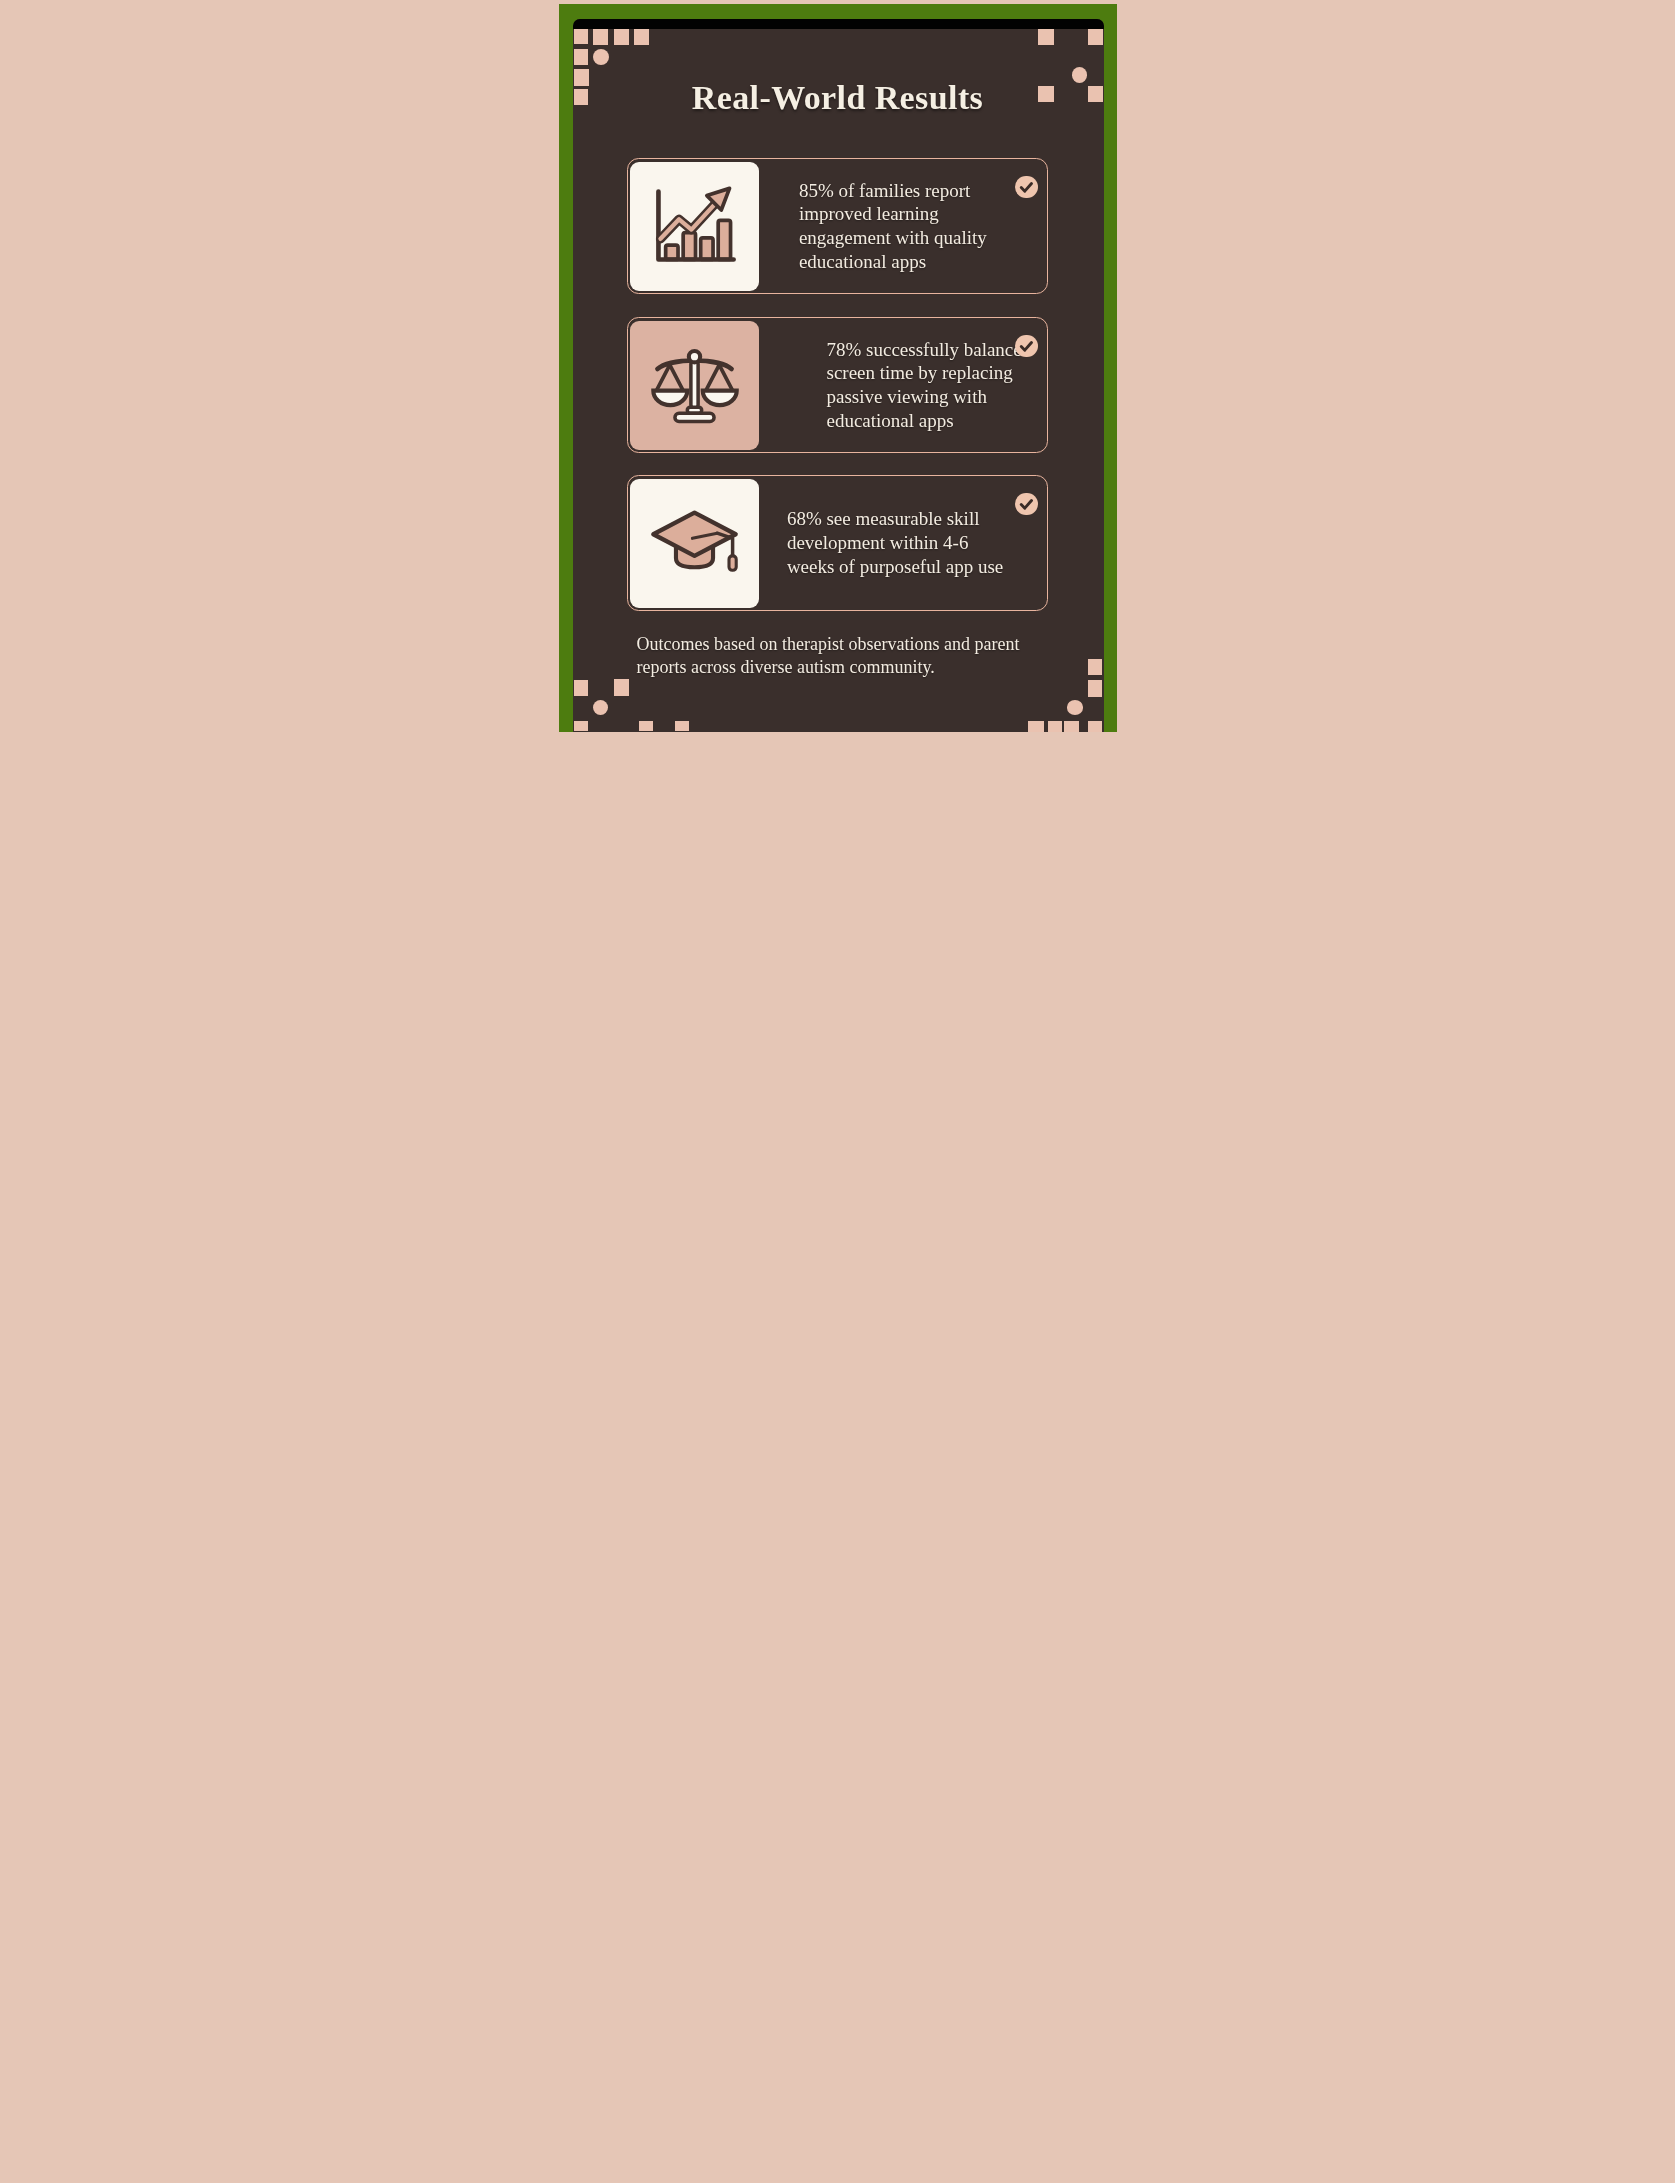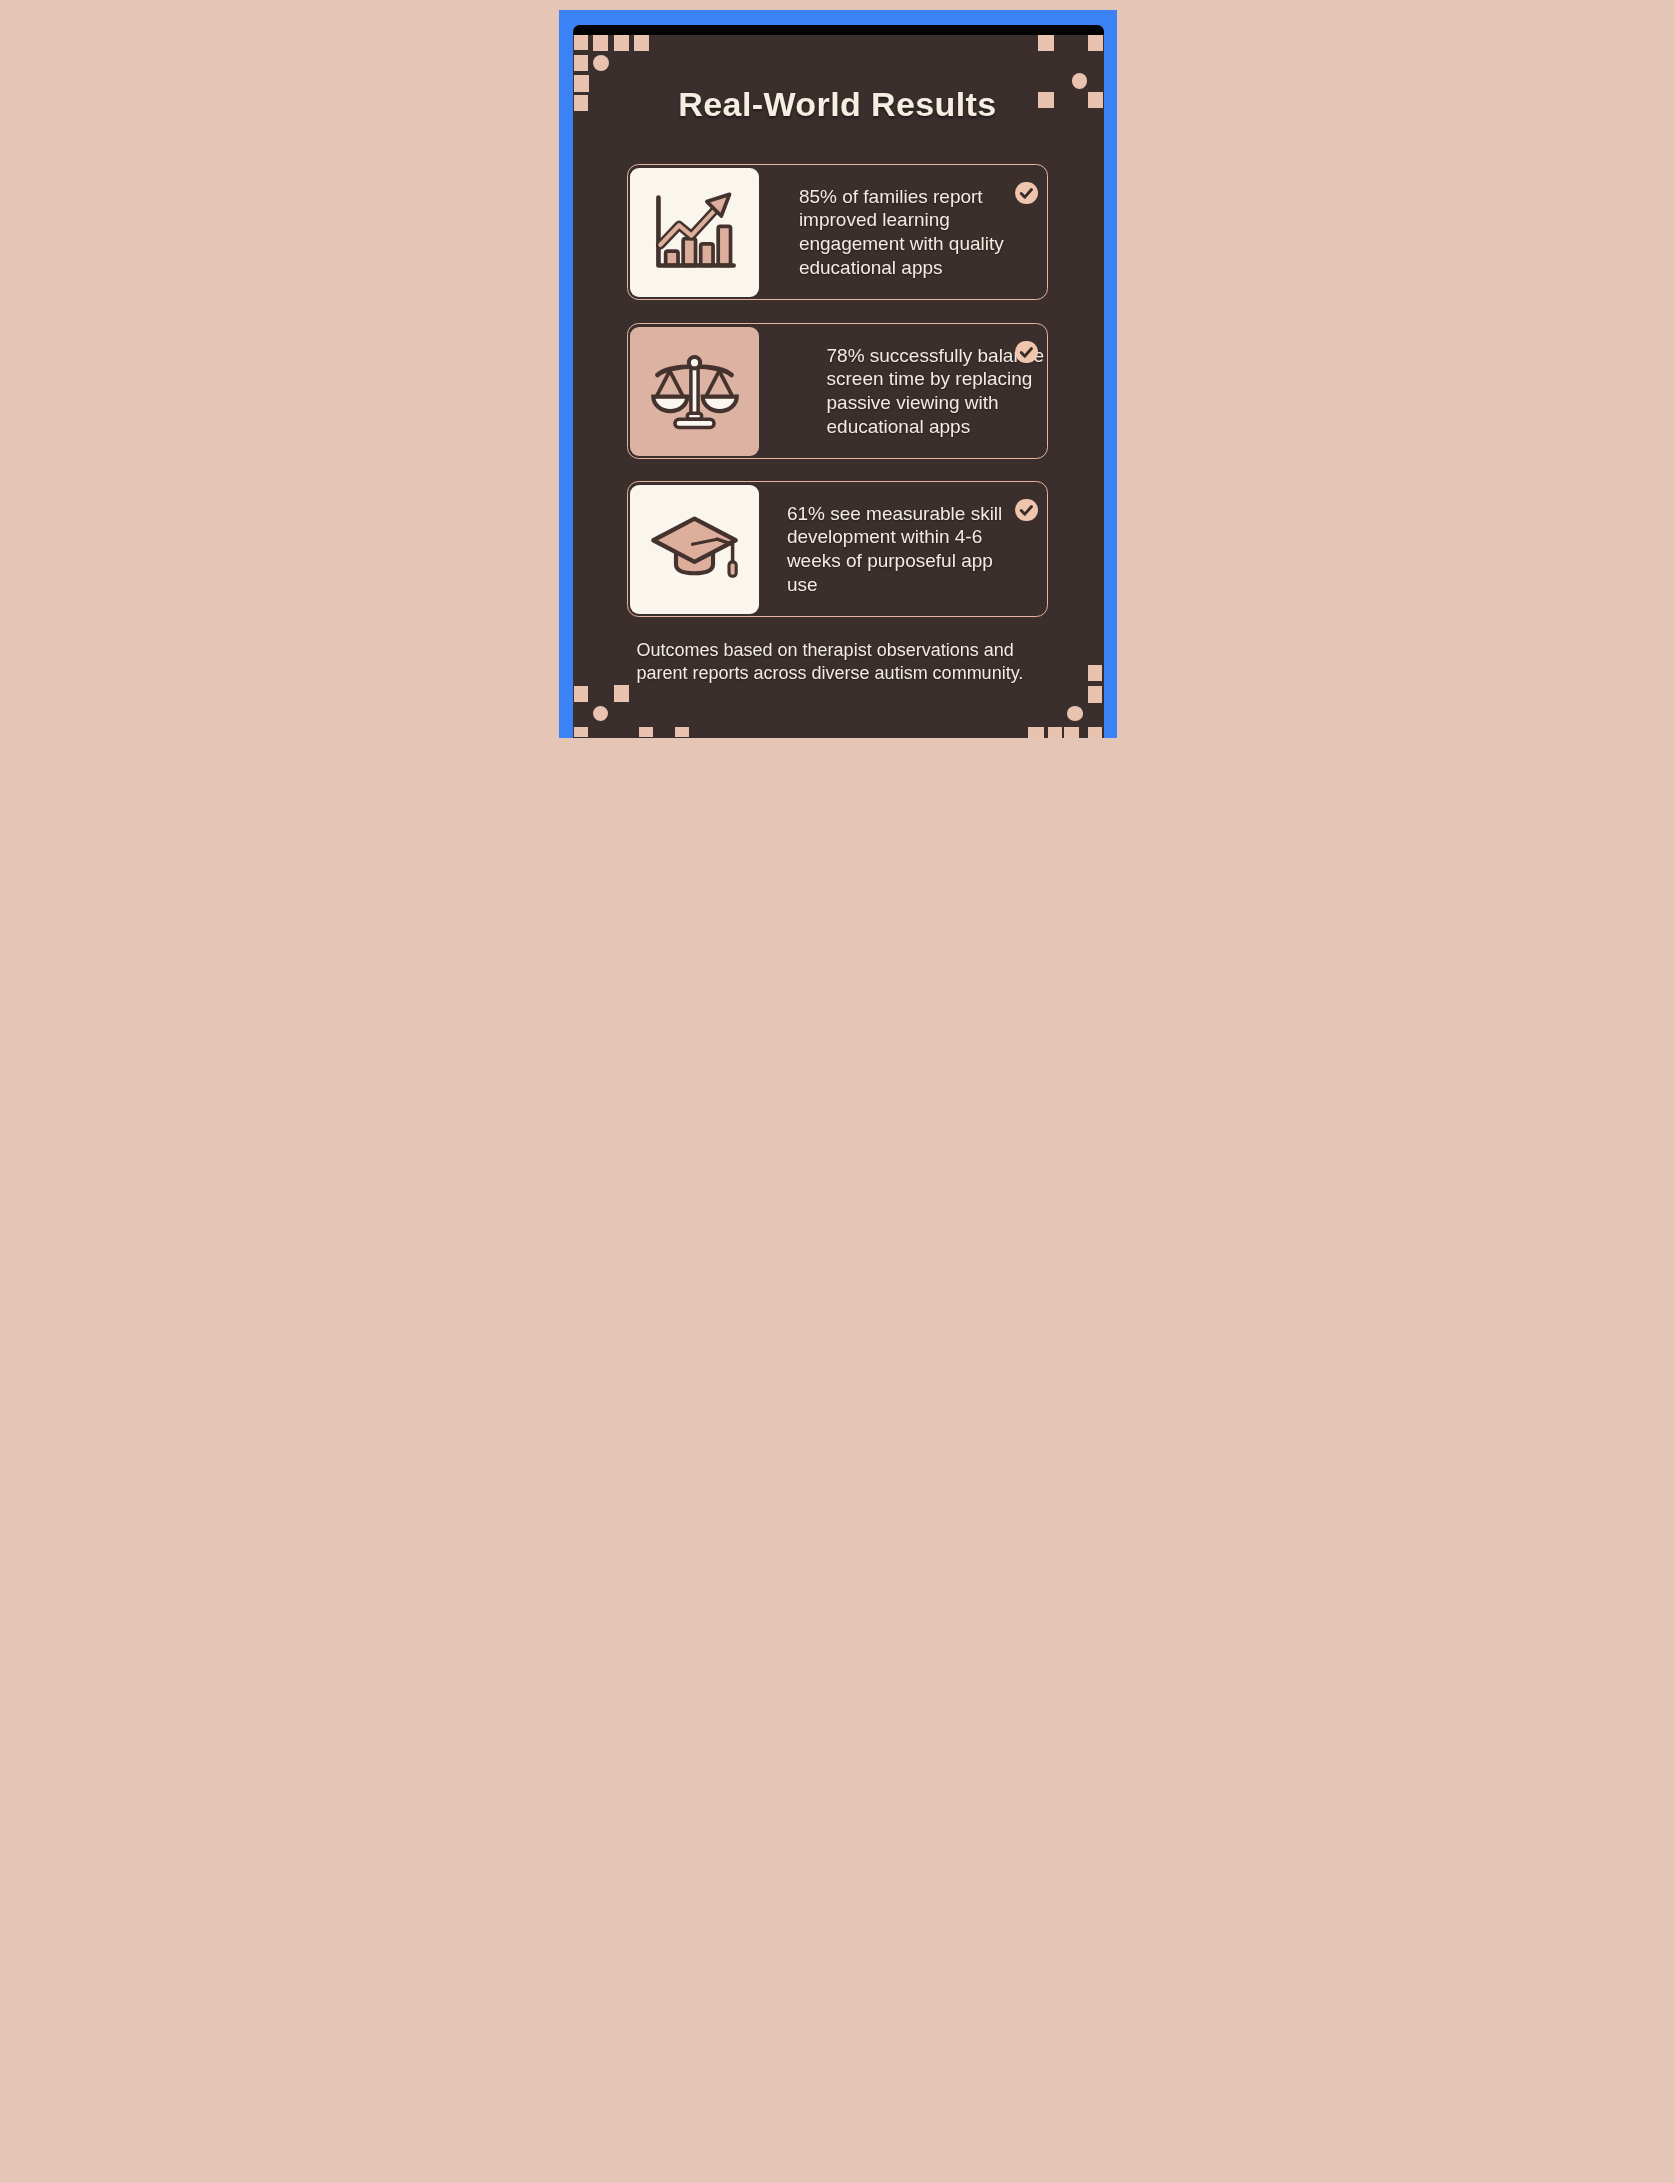--- a/index.html
+++ b/index.html
@@ -1,22 +1,22 @@
 <!DOCTYPE html>
 <html style="font-size:7.1px"><head>
 <meta charset="utf-8">
 <style>
   html,body{margin:0;padding:0;background:#e5c6b6;}
   .canvas{
     position:relative;
     width:558px;height:728px;
-    margin:10px auto;
-    background:#3b82f6;
+    margin:4px auto;
+    background:#4d7c0f;
     overflow:hidden;
-    font-family:Liberation Sans, sans-serif;
+    font-family:Liberation Serif, serif;
   }
   .panel{
     position:absolute;left:14px;top:14.7px;width:531px;height:713px;
     background:#3a2f2c;
     border-radius:7.1px 7.1px 0 0;
   }
   .top-bar{
     position:absolute;left:14px;top:14.7px;width:531px;height:10.3px;
     background:#020202;
     border-radius:7.1px 7.1px 0 0;
@@ -179,21 +179,21 @@
       <span>
         <svg width="103" height="103" viewBox="0 0 100 100">
           <path d="M32 48 L32 64 Q32 73 50 73 Q68 73 68 64 L68 48" fill="#dcae9b" stroke="#43322d" stroke-width="4" stroke-linejoin="round"></path>
           <polygon points="50,20 90,41 50,62 10,41" fill="#dcae9b" stroke="#43322d" stroke-width="4.2" stroke-linejoin="round"></polygon>
           <path d="M48 45 L72 40" fill="none" stroke="#43322d" stroke-width="3" stroke-linecap="round"></path>
           <path d="M72 40 L87 45 L87 62" fill="none" stroke="#43322d" stroke-width="3.4" stroke-linecap="round" stroke-linejoin="round"></path>
           <rect x="83.5" y="62" width="7" height="14" rx="3.2" fill="#dcae9b" stroke="#43322d" stroke-width="3"></rect>
         </svg>
       </span>
     </div>
-    <div class="card-text">61% see measurable skill development within 4-6 weeks of purposeful app use</div>
+    <div class="card-text">68% see measurable skill development within 4-6 weeks of purposeful app use</div>
     <div class="check">
       <span>
         <svg width="22.3" height="22.3" viewBox="0 0 50 50">
           <path d="M14 26 L22 34 L37 17" fill="none" stroke="#3a2b26" stroke-width="6.5" stroke-linecap="round" stroke-linejoin="round"></path>
         </svg>
       </span>
     </div>
   </div>
 
   <div class="footer-note">

